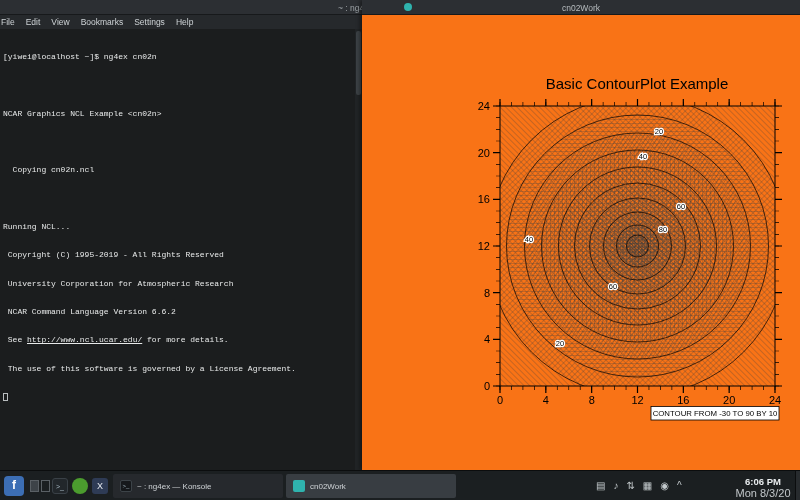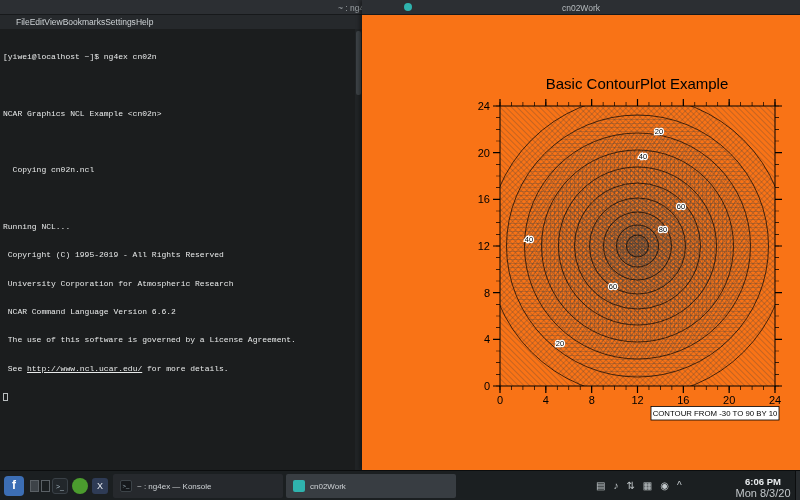--- a/index.html
+++ b/index.html
@@ -3,21 +3,21 @@
 <meta charset="utf-8">
 <style>
   * { margin:0; padding:0; box-sizing:border-box; }
   html,body { width:800px; height:500px; overflow:hidden; }
   body { position:relative; background:#101214; font-family:"Liberation Sans", sans-serif; }
 
   
   .konsole-window { position:absolute; left:0; top:0; width:362px; height:470px; background:#1b1d1e; }
   .k-titlebar { position:relative; height:15px; background:#2c2f33; border-bottom:1px solid #17191b; overflow:hidden; }
   .k-title { position:absolute; left:338px; top:3px; font-size:8.5px; color:#9ba1a5; white-space:nowrap; }
-  .menubar { height:14px; background:#26292c; display:flex; align-items:center; padding-left:16px; }
+  .menubar { height:14px; background:#26292c; display:flex; align-items:center; padding-left:1px; gap:11px; }
   .menubar span { font-size:8.5px; color:#ced3d6; }
   .terminal { position:absolute; top:29px; left:0; right:7px; bottom:0; padding:4px 0 0 3px;
               font-family:Liberation Mono, monospace; font-size:8px; line-height:9.45px;
               color:#e8eaea; white-space:pre; overflow:hidden; }
   .tline { height:9.45px; }
   .turl { text-decoration:underline; color:#e8eaea; }
   .cursor { width:5px; height:8px; border:1px solid #b9bdbf; margin-top:1px; }
   .scrollbar { position:absolute; top:29px; right:0; width:7px; bottom:0; background:#212426; }
   .sb-thumb { margin:2px 1px; height:64px; background:#3c4145; border-radius:2px; }
 
@@ -81,22 +81,22 @@
     <div class="tline">[yiwei@localhost ~]$ ng4ex cn02n</div>
     <div class="tline"></div>
     <div class="tline">NCAR Graphics NCL Example &lt;cn02n&gt;</div>
     <div class="tline"></div>
     <div class="tline">  Copying cn02n.ncl</div>
     <div class="tline"></div>
     <div class="tline">Running NCL...</div>
     <div class="tline"> Copyright (C) 1995-2019 - All Rights Reserved</div>
     <div class="tline"> University Corporation for Atmospheric Research</div>
     <div class="tline"> NCAR Command Language Version 6.6.2</div>
+    <div class="tline"><span> See </span><a class="turl">http://www.ncl.ucar.edu/</a><span> for more details.</span></div>
     <div class="tline"> The use of this software is governed by a License Agreement.</div>
-    <div class="tline"><span> See </span><a class="turl">http://www.ncl.ucar.edu/</a><span> for more details.</span></div>
     <div class="cursor"></div>
   </div>
   <div class="scrollbar">
     <div class="sb-thumb"></div>
   </div>
 </div>
 
 <div class="plot-window">
   <div class="p-titlebar">
     <span class="win-dot"></span>

